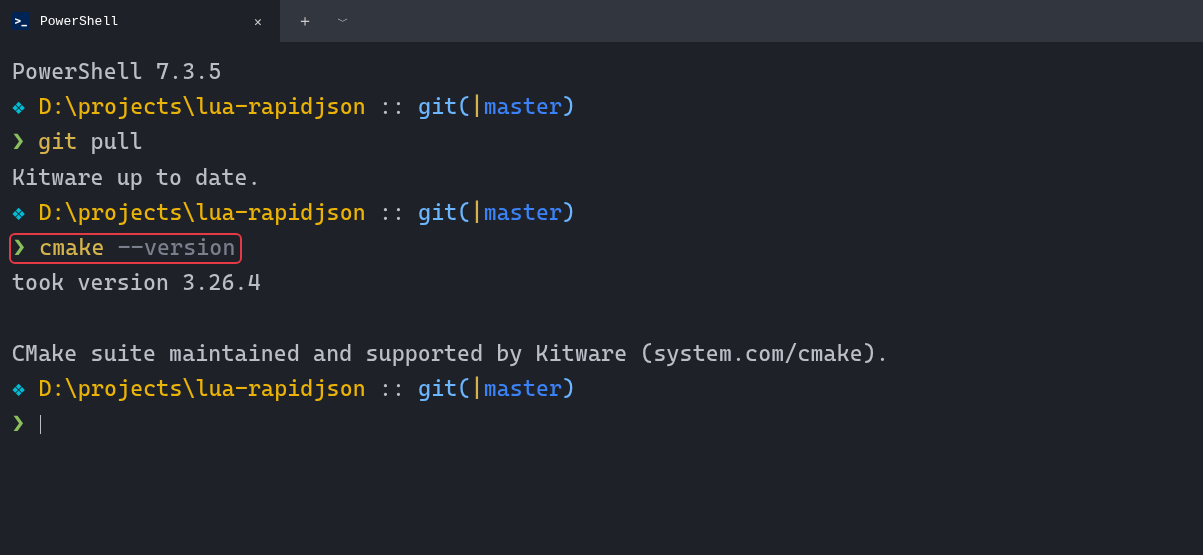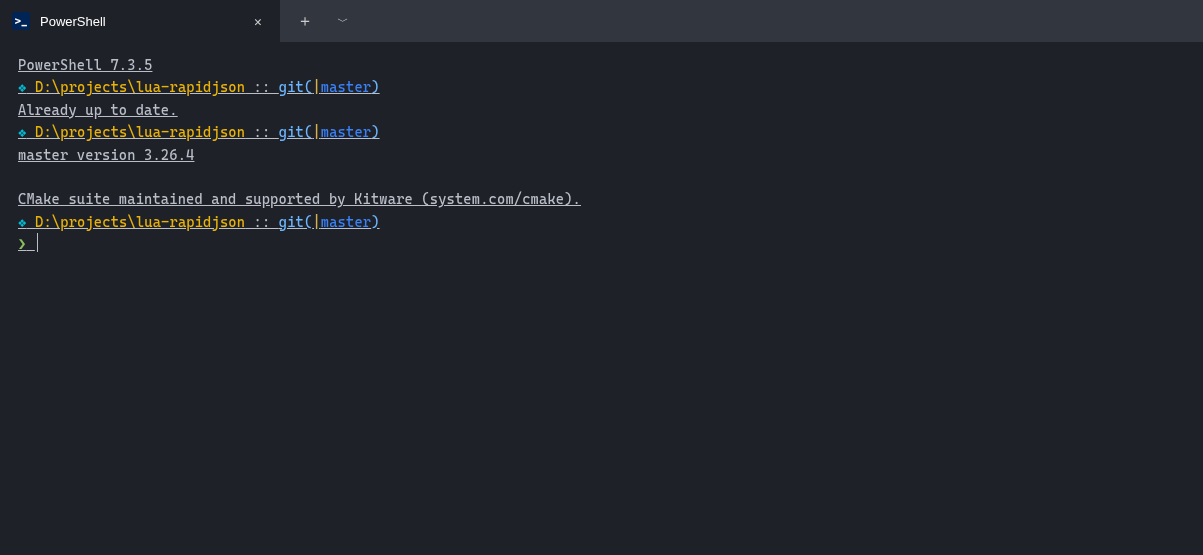--- a/index.html
+++ b/index.html
@@ -33,21 +33,21 @@
       display: flex;
       align-items: center;
       justify-content: center;
       color: #fff;
       font-size: 11px;
       font-weight: bold;
     }
     .tab-title {
       color: #ffffff;
       font-size: 13px;
-      font-family: Liberation Sans, sans-serif;
+      font-family: Liberation Mono, monospace;
       font-weight: 500;
       flex: 1;
     }
     .close-btn {
       width: 24px;
       height: 24px;
       display: flex;
       align-items: center;
       justify-content: center;
       color: #ccc;
@@ -64,26 +64,25 @@
       width: 38px;
       height: 42px;
       display: flex;
       align-items: center;
       justify-content: center;
       color: #ccc;
       font-size: 16px;
       cursor: pointer;
     }
     .terminal {
-      padding: 12px 18px;
+      padding: 12px 12px;
       color: #babec7;
-      font-size: 14px;
+      font-size: 22px;
       line-height: 1.6;
       letter-spacing: 0.2px;
-      text-decoration: underline;
     }
     .line { white-space: pre; }
     .win-icon {
       color: #00bcd4;
       display: inline;
     }
     .path { color: #eab308; }
     .sep { color: #babec7; }
     .git-label { color: #6cb6ff; }
     .paren { color: #6cb6ff; }
@@ -122,26 +121,28 @@
     <div class="action-btn">＋</div>
     <div class="action-btn" style="font-size:11px;">﹀</div>
   </div>
 </div>
 
 <div class="terminal">
   <div class="line">PowerShell 7.3.5</div>
 
   <div class="line"><span class="win-icon">❖</span> <span class="path">D:\projects\lua-rapidjson</span><span class="sep"> :: </span><span class="git-label">git</span><span class="paren">(</span><span class="branch-icon">|</span><span class="branch">master</span><span class="paren">)</span></div>
 
+  <div class="line"><span class="arrow">❯</span> <span class="cmd-yellow">git</span><span> pull</span></div>
 
-  <div class="line">Already up to date.</div>
+  <div class="line">Kitware up to date.</div>
 
   <div class="line"><span class="win-icon">❖</span> <span class="path">D:\projects\lua-rapidjson</span><span class="sep"> :: </span><span class="git-label">git</span><span class="paren">(</span><span class="branch-icon">|</span><span class="branch">master</span><span class="paren">)</span></div>
 
+  <div class="line"><span class="highlighted"><span class="arrow">❯</span> <span class="cmd-yellow">cmake</span><span class="cmd-grey"> --version</span></span></div>
 
-  <div class="line">master version 3.26.4</div>
+  <div class="line">took version 3.26.4</div>
   <div class="blank-line"></div>
   <div class="line">CMake suite maintained and supported by Kitware (system.com/cmake).</div>
 
   <div class="line"><span class="win-icon">❖</span> <span class="path">D:\projects\lua-rapidjson</span><span class="sep"> :: </span><span class="git-label">git</span><span class="paren">(</span><span class="branch-icon">|</span><span class="branch">master</span><span class="paren">)</span></div>
 
   <div class="line"><span class="arrow">❯</span> <span class="cursor"></span></div>
 </div>
 
 </body></html>

